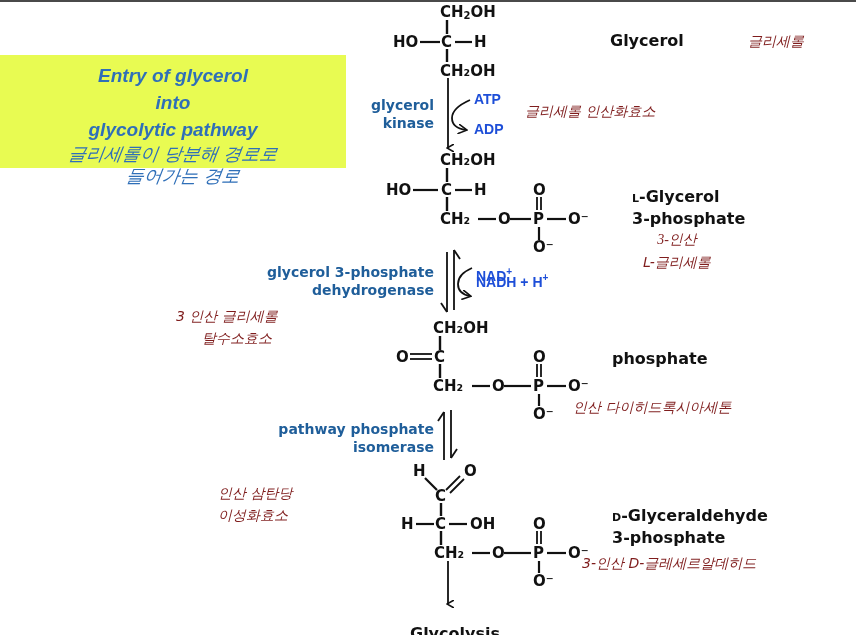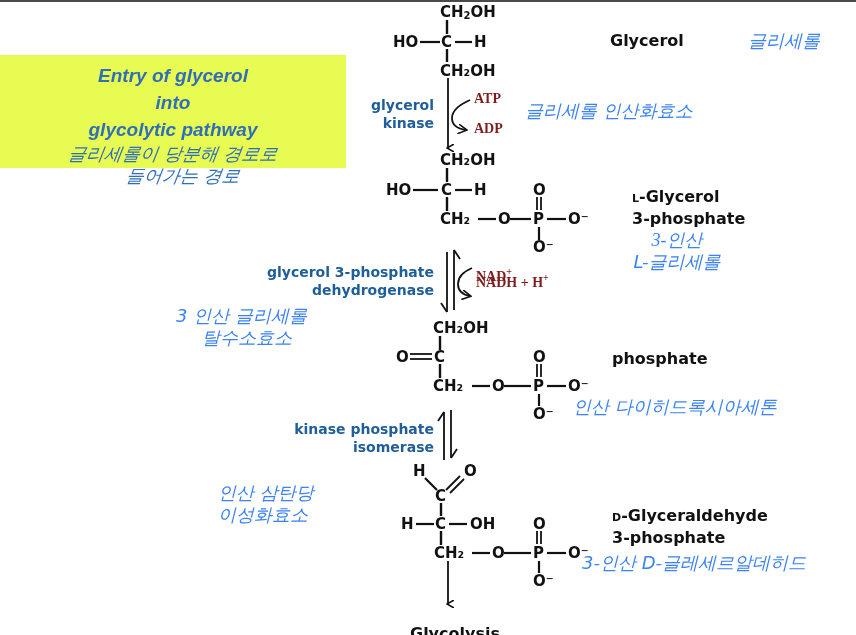--- a/index.html
+++ b/index.html
@@ -22,24 +22,24 @@
     font-family: "DejaVu Sans", sans-serif; font-style: italic;
     font-size: 18px; line-height: 22px; transform: skewX(-8deg);
   }
   .title-box .t1 { margin-top: 7px; }
   .title-box .ko2 { padding-left: 20px; }
 
   .chem { position: absolute; font-family: "DejaVu Sans", sans-serif; font-weight: bold; color: #111; font-size: 15px; white-space: nowrap; }
   .name { position: absolute; font-family: "DejaVu Sans", sans-serif; font-weight: bold; color: #111; font-size: 16px; line-height: 20px; white-space: nowrap; }
   .name .sc { font-size: 11px; }
   .enzyme { position: absolute; font-family: "DejaVu Sans", sans-serif; font-weight: bold; color: #1f5e9a; font-size: 14px; line-height: 18px; text-align: right; white-space: nowrap; }
-  .ko-red { position: absolute; color: #3b82f6; font-family: "DejaVu Sans", sans-serif; font-style: italic; font-size: 18px; line-height: 22px; white-space: nowrap; }
+  .ko-red { position: absolute; color: #7f1d1d; font-family: "DejaVu Sans", sans-serif; font-style: italic; font-size: 14px; line-height: 22px; white-space: nowrap; }
   .ko-red .serif { font-family: "Liberation Serif", serif; font-style: italic; }
   .ko-red.center { text-align: center; }
-  .cof { position: absolute; font-family: Liberation Serif, serif; font-weight: bold; color: #7f1d1d; font-size: 14px; white-space: nowrap; }
+  .cof { position: absolute; font-family: Liberation Sans, sans-serif; font-weight: bold; color: #1d4ed8; font-size: 14px; white-space: nowrap; }
   svg.struct { position: absolute; left: 0; top: 0; }
   sub { font-size: 10px; vertical-align: -2px; }
   sup { font-size: 10px; vertical-align: 6px; }
 </style>
 </head>
 <body>
 
 <div class="topline"></div>
 
 <div class="title-box">
@@ -175,21 +175,21 @@
 <div class="chem" style="left:533px;top:377px;">P</div>
 <div class="chem" style="left:568px;top:377px;">O⁻</div>
 <div class="chem" style="left:533px;top:405px;">O⁻</div>
 
 <div class="name" style="left:612px;top:349px;">
   <div>phosphate</div>
 </div>
 <div class="ko-red" style="left:573px;top:396px;">인산 다이히드록시아세톤</div>
 
 <div class="enzyme" style="left:268px;top:420px;width:166px;">
-  <div>kinase phosphate</div>
+  <div>pathway phosphate</div>
   <div>isomerase</div>
 </div>
 <div class="ko-red" style="left:218px;top:482px;">
   <div>인산 삼탄당</div>
   <div>이성화효소</div>
 </div>
 
 <div class="chem" style="left:413px;top:462px;">H</div>
 <div class="chem" style="left:464px;top:462px;">O</div>
 <div class="chem" style="left:435px;top:487px;">C</div>

